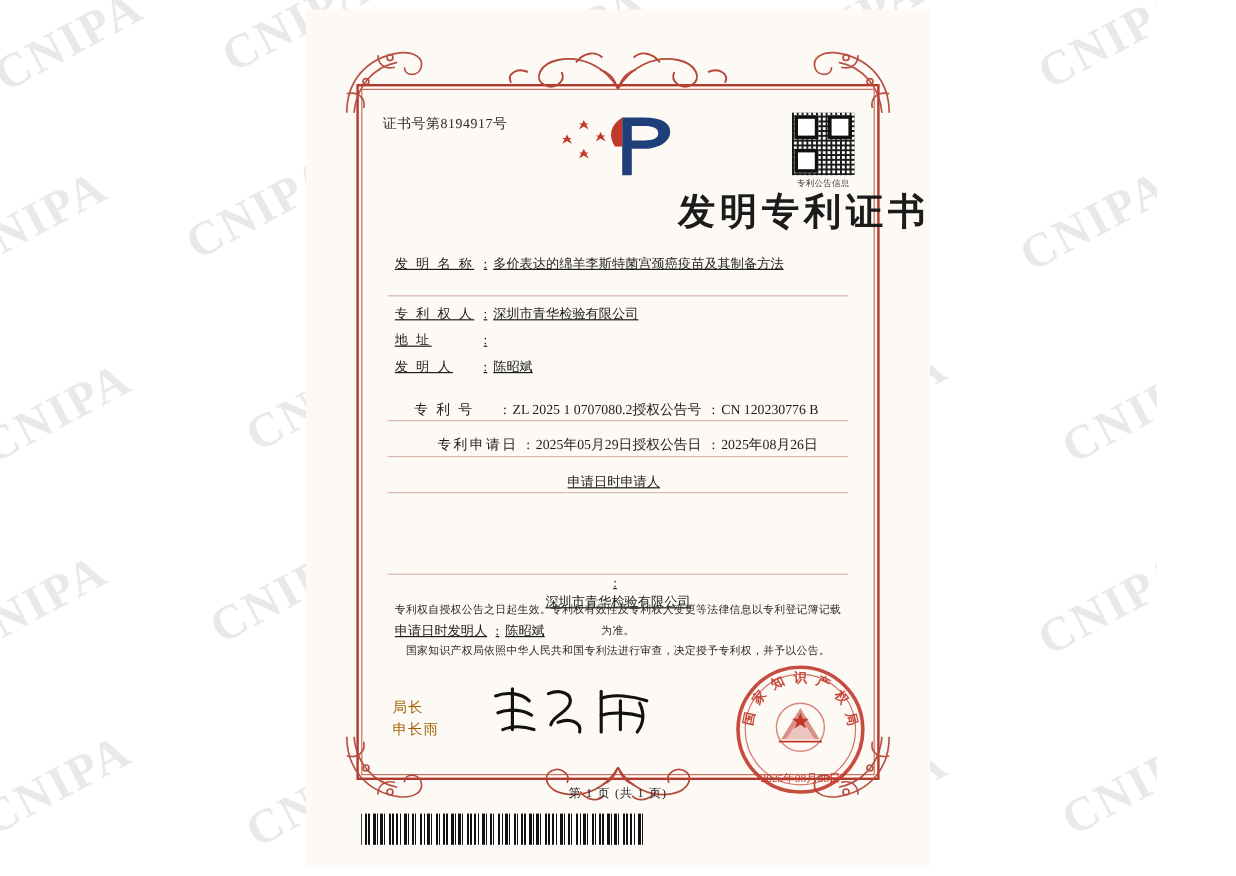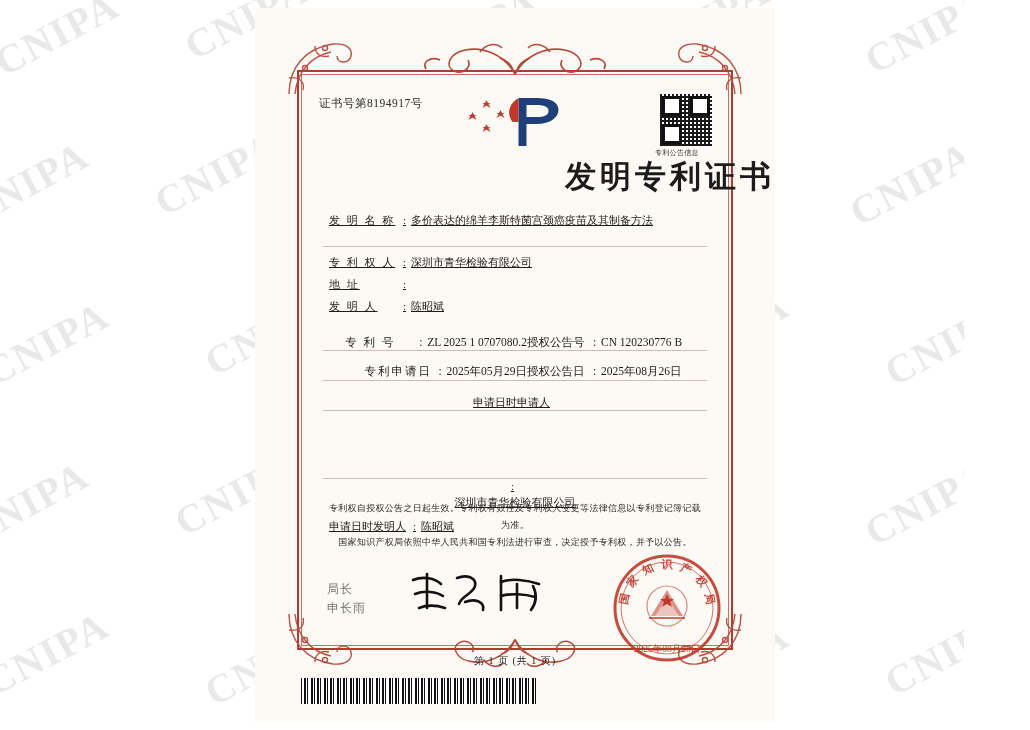--- a/index.html
+++ b/index.html
@@ -124,21 +124,21 @@
     width: 105px;
     height: 56px;
   }
   .logo svg { display: block; width: 100%; height: 100%; }
 
   .qr-wrap {
     position: absolute;
     right: 58px;
     top: 86px;
     width: 62px;
-    text-align: left;
+    text-align: center;
   }
   .qr {
     width: 52px;
     height: 52px;
     margin: 0 auto;
     background-color: #fff;
     background-image:
       repeating-linear-gradient(90deg, #1a1a1a 0 2px, transparent 2px 4px),
       repeating-linear-gradient(0deg, #1a1a1a 0 2px, transparent 2px 4px);
     background-size: 4px 4px, 4px 4px;
@@ -244,21 +244,21 @@
     letter-spacing: .3px;
   }
 
   .director {
     position: absolute;
     left: 72px;
     top: 572px;
     font-family: Liberation Sans, sans-serif;
     font-size: 12px;
     line-height: 1.6;
-    color: #737373;
+    color: #a16207;
     letter-spacing: 1px;
   }
   .signature {
     position: absolute;
     left: 150px;
     top: 560px;
     width: 150px;
     height: 48px;
     color: #111;
   }

